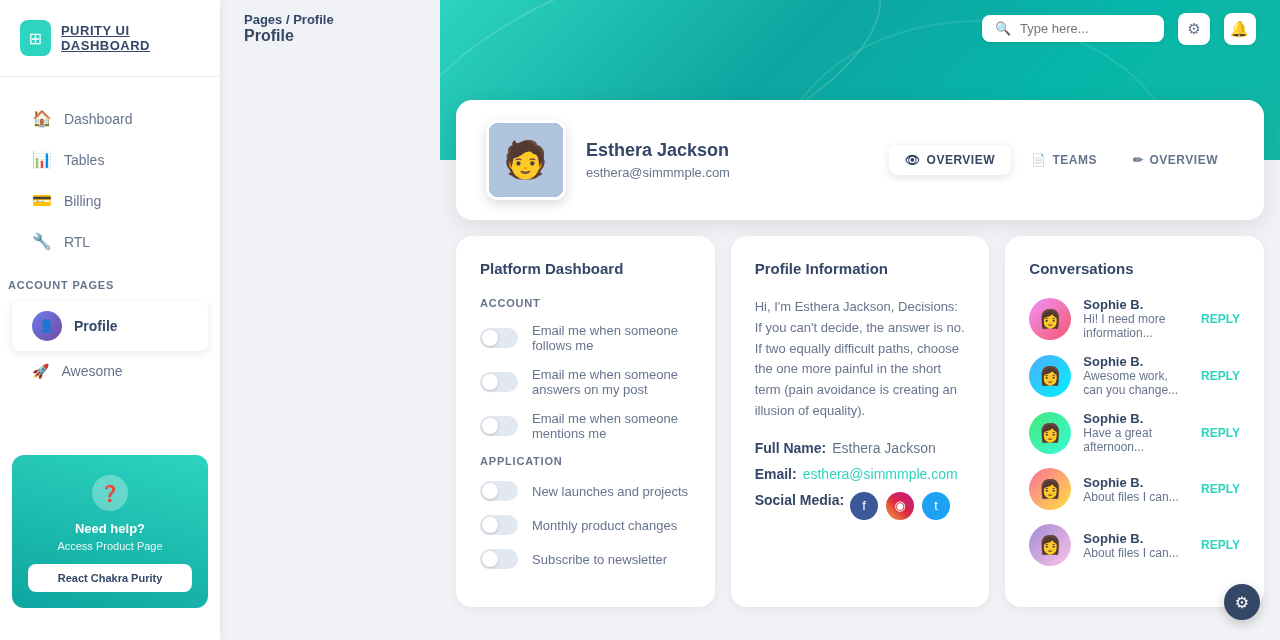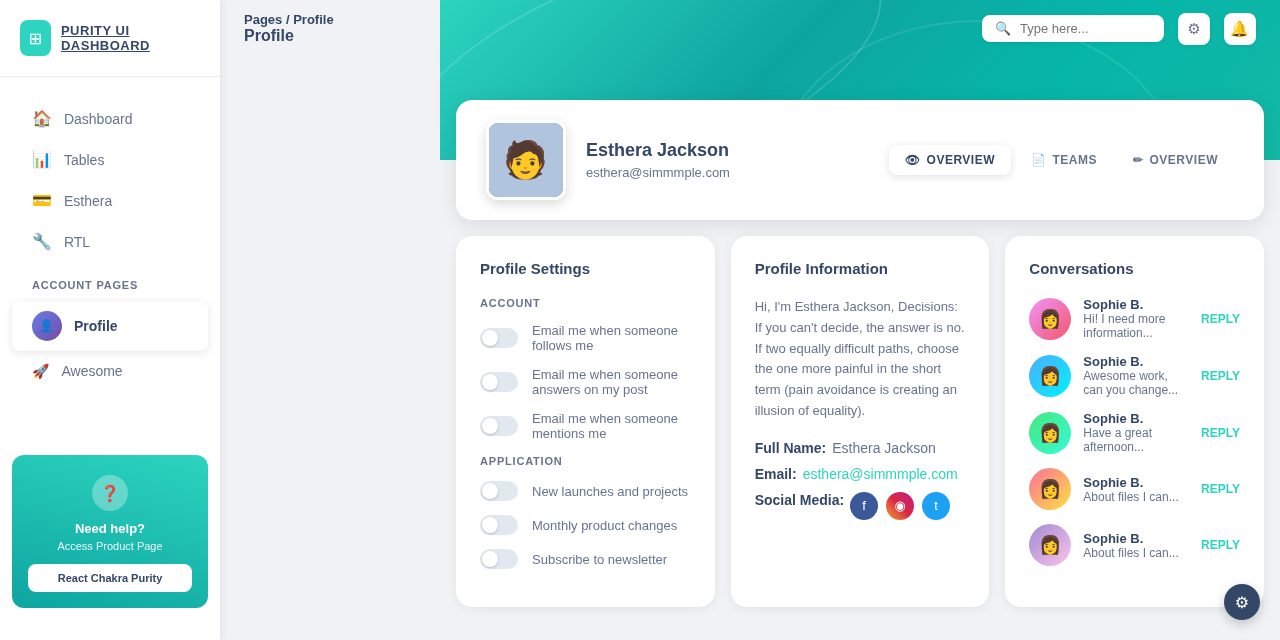--- a/index.html
+++ b/index.html
@@ -52,21 +52,21 @@
       font-weight: 500;
       border-radius: 8px;
       margin: 2px 12px;
       transition: background 0.2s;
     }
     .nav-item .nav-icon { font-size: 16px; color: #67748e; }
     .section-label {
       font-size: 11px;
       font-weight: 700;
       color: #67748e;
-      padding: 16px 20px 8px 32px;
+      padding: 16px 20px 8px 8px;
       letter-spacing: 0.8px;
     }
     .profile-nav-item {
       display: flex;
       align-items: center;
       gap: 12px;
       padding: 10px 20px;
       cursor: pointer;
       font-size: 14px;
       font-weight: 600;
@@ -409,21 +409,21 @@
     <div class="nav-item">
       <span class="nav-icon">🏠</span>
       <span>Dashboard</span>
     </div>
     <div class="nav-item">
       <span class="nav-icon">📊</span>
       <span>Tables</span>
     </div>
     <div class="nav-item">
       <span class="nav-icon">💳</span>
-      <span>Esthera</span>
+      <span>Billing</span>
     </div>
     <div class="nav-item">
       <span class="nav-icon">🔧</span>
       <span>RTL</span>
     </div>
 
     <div class="section-label">ACCOUNT PAGES</div>
 
     <div class="profile-nav-item">
       <div class="profile-avatar-small">
@@ -489,21 +489,21 @@
       <button class="tab-btn">
         <span>✏</span>
         <span>OVERVIEW</span>
       </button>
     </div>
   </div>
 
   <div class="three-col">
 
     <div class="card">
-      <div class="card-title">Profile Settings</div>
+      <div class="card-title">Platform Dashboard</div>
 
       <div class="settings-section-label">ACCOUNT</div>
 
       <div class="setting-row">
         <div class="toggle"></div>
         <span class="setting-label">Email me when someone follows me</span>
       </div>
       <div class="setting-row">
         <div class="toggle"></div>
         <span class="setting-label">Email me when someone answers on my post</span>

